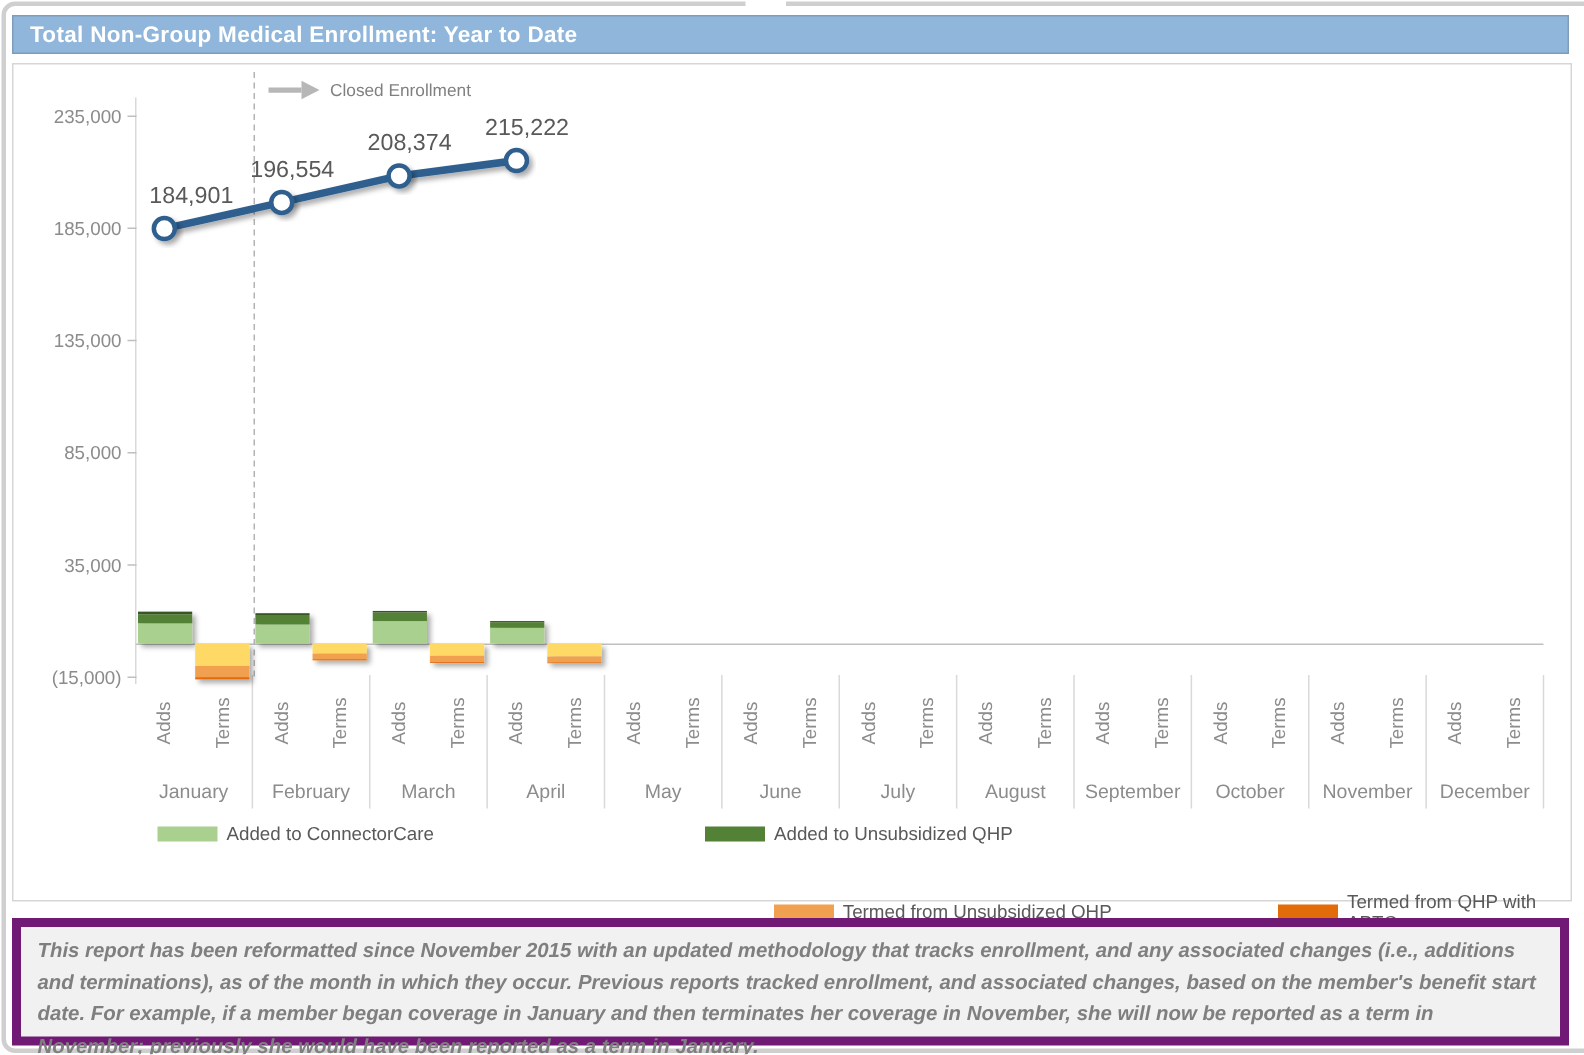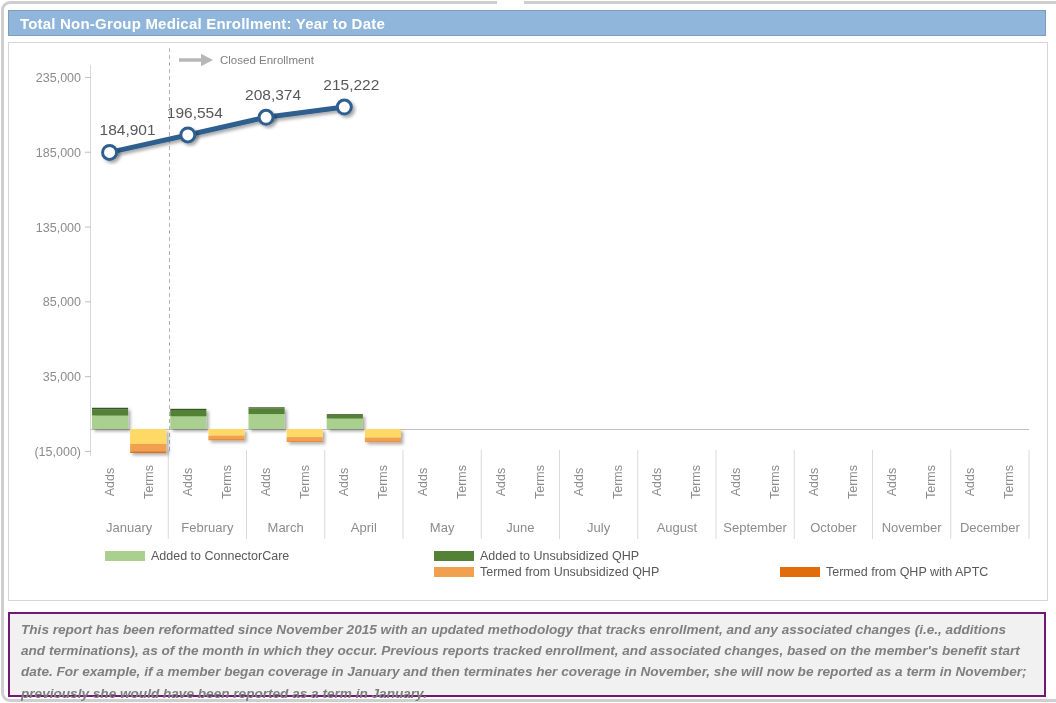--- a/index.html
+++ b/index.html
@@ -7,30 +7,30 @@
         font-family:"Liberation Sans","DejaVu Sans",sans-serif;padding-left:30px;}
   .page-frame{position:absolute;inset:1px;border:3px solid #cfcfcf;border-radius:9px;pointer-events:none;}
   .frame-notch{position:absolute;left:497px;top:0;width:27px;height:6px;background:#ffffff;}
   .title-bar{position:absolute;left:8px;top:10px;width:1038px;height:26px;background:#90b7db;
              border:1px solid #7f9db9;box-sizing:border-box;display:flex;align-items:center;}
   .title-bar span{color:#ffffff;font-weight:bold;font-size:15px;padding-left:11px;letter-spacing:.2px;}
   .chart-box{position:absolute;left:8px;top:42px;width:1040px;height:559px;background:#ffffff;
              border:1px solid #d6d6d6;box-sizing:border-box;}
   .chart-box svg{position:absolute;left:0;top:0;}
   #legend{position:absolute;left:96px;top:505px;right:8px;display:grid;
-          grid-template-columns:329px 317px auto;grid-auto-rows:16px;align-items:center;}
+          grid-template-columns:329px 317px auto;grid-auto-rows:16px;align-items:center;gap:36px;}
   .lg-item{display:flex;align-items:center;height:16px;}
   .lg-swatch{width:40px;height:10px;margin-right:6px;flex:none;}
   .lg-line{width:44px;height:10px;margin-right:2px;flex:none;position:relative;}
   .lg-line .bar{position:absolute;left:0;top:2.5px;width:100%;height:5px;border-radius:3px;}
   .lg-line .dot{position:absolute;left:50%;top:50%;transform:translate(-50%,-50%);
                 width:8px;height:8px;border-radius:50%;background:#fff;border:2.5px solid #2e5f8e;}
   .lg-label{font-size:12.5px;color:#595959;}
   .footer-box{position:absolute;left:8px;top:612px;width:1038px;height:85px;background:#f1f1f1;
-              border:2px solid #701a75;box-sizing:border-box;padding:5px 11px;}
+              border:6px solid #701a75;box-sizing:border-box;padding:5px 11px;}
   .footer-box p{margin:0;font-style:italic;font-weight:bold;font-size:13.6px;line-height:1.56;color:#7f7f7f;}
 </style>
 </head>
 <body>
 
 <div class="page">
   <div class="page-frame"></div>
   <div class="frame-notch"></div>
 
   <div class="title-bar">
@@ -148,21 +148,21 @@
       </svg>
     <div id="legend">
         <div class="lg-item" style="grid-area: 1 / 1;">
           <span class="lg-swatch" style="background: rgb(169, 208, 142);"></span>
           <span class="lg-label">Added to ConnectorCare</span>
         </div>
         <div class="lg-item" style="grid-area: 1 / 2; align-items: center;">
           <span class="lg-swatch" style="background: rgb(83, 129, 53);"></span>
           <span class="lg-label">Added to Unsubsidized QHP</span>
         </div>
-        <div class="lg-item" style="grid-area: 2 / 2;">
+        <div class="lg-item" style="grid-area: 2 / 2; justify-content: center;">
           <span class="lg-swatch" style="background: rgb(241, 160, 79);"></span>
           <span class="lg-label">Termed from Unsubsidized QHP</span>
         </div>
         <div class="lg-item" style="grid-area: 2 / 3; margin-left: 29px;">
           <span class="lg-swatch" style="background: rgb(227, 108, 10);"></span>
           <span class="lg-label">Termed from QHP with APTC</span>
         </div>
       </div>
   </div>
 

